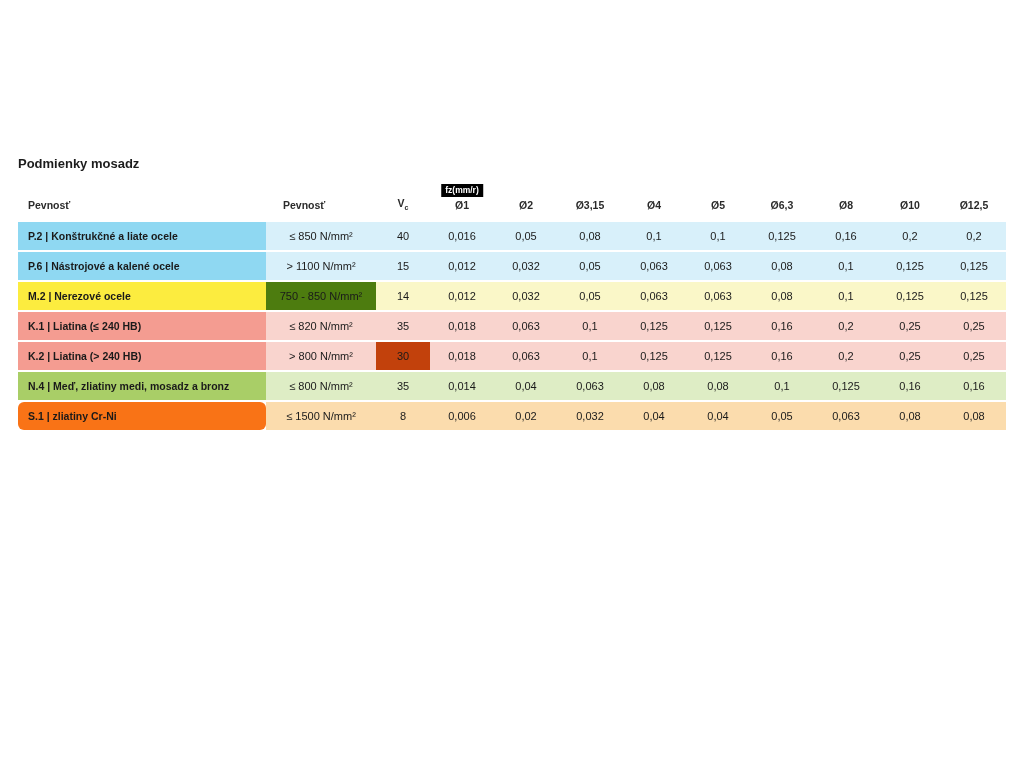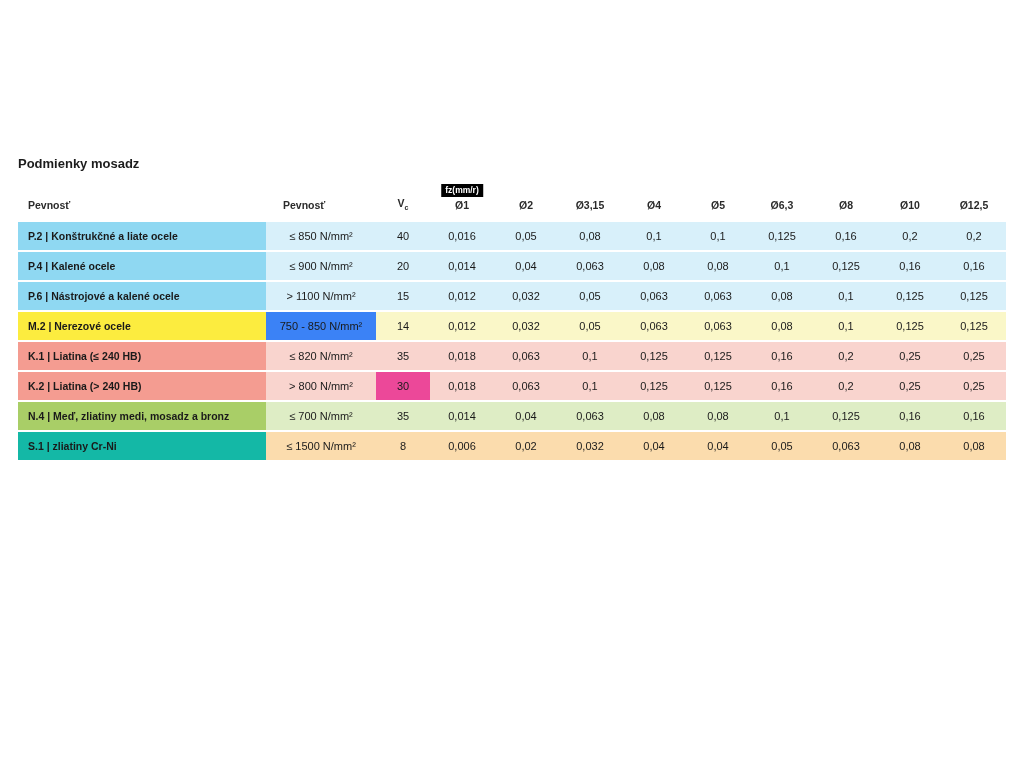--- a/index.html
+++ b/index.html
@@ -107,50 +107,36 @@
             <td style="background: rgb(216, 240, 250);">0,05</td>
             <td style="background: rgb(216, 240, 250);">0,08</td>
             <td style="background: rgb(216, 240, 250);">0,1</td>
             <td style="background: rgb(216, 240, 250);">0,1</td>
             <td style="background: rgb(216, 240, 250);">0,125</td>
             <td style="background: rgb(216, 240, 250);">0,16</td>
             <td style="background: rgb(216, 240, 250);">0,2</td>
             <td style="background: rgb(216, 240, 250);">0,2</td>
           </tr>
           <tr>
-            <td class="cell-material" style="background: rgb(143, 216, 242);">P.4 | Kalené ocele</td>
-            <td style="background: rgb(216, 240, 250);">≤ 900 N/mm²</td>
-            <td style="background: rgb(216, 240, 250);">20</td>
-            <td style="background: rgb(216, 240, 250);">0,014</td>
-            <td style="background: rgb(216, 240, 250);">0,04</td>
-            <td style="background: rgb(216, 240, 250);">0,063</td>
-            <td style="background: rgb(216, 240, 250);">0,08</td>
-            <td style="background: rgb(216, 240, 250);">0,08</td>
-            <td style="background: rgb(216, 240, 250);">0,1</td>
-            <td style="background: rgb(216, 240, 250);">0,125</td>
-            <td style="background: rgb(216, 240, 250);">0,16</td>
-            <td style="background: rgb(216, 240, 250);">0,16</td>
-          </tr>
-          <tr>
             <td class="cell-material" style="background: rgb(143, 216, 242);">P.6 | Nástrojové a kalené ocele</td>
             <td style="background: rgb(216, 240, 250);">&gt; 1100 N/mm²</td>
             <td style="background: rgb(216, 240, 250);">15</td>
             <td style="background: rgb(216, 240, 250);">0,012</td>
             <td style="background: rgb(216, 240, 250);">0,032</td>
             <td style="background: rgb(216, 240, 250);">0,05</td>
             <td style="background: rgb(216, 240, 250);">0,063</td>
             <td style="background: rgb(216, 240, 250);">0,063</td>
             <td style="background: rgb(216, 240, 250);">0,08</td>
             <td style="background: rgb(216, 240, 250);">0,1</td>
             <td style="background: rgb(216, 240, 250);">0,125</td>
             <td style="background: rgb(216, 240, 250);">0,125</td>
           </tr>
           <tr>
             <td class="cell-material" style="background: rgb(252, 236, 63);">M.2 | Nerezové ocele</td>
-            <td style="background: #3b82f6;">750 - 850 N/mm²</td>
+            <td style="background: #4d7c0f;">750 - 850 N/mm²</td>
             <td style="background: rgb(250, 247, 200);">14</td>
             <td style="background: rgb(250, 247, 200);">0,012</td>
             <td style="background: rgb(250, 247, 200);">0,032</td>
             <td style="background: rgb(250, 247, 200);">0,05</td>
             <td style="background: rgb(250, 247, 200);">0,063</td>
             <td style="background: rgb(250, 247, 200);">0,063</td>
             <td style="background: rgb(250, 247, 200);">0,08</td>
             <td style="background: rgb(250, 247, 200);">0,1</td>
             <td style="background: rgb(250, 247, 200);">0,125</td>
             <td style="background: rgb(250, 247, 200);">0,125</td>
@@ -165,47 +151,47 @@
             <td style="background: rgb(249, 212, 206);">0,125</td>
             <td style="background: rgb(249, 212, 206);">0,125</td>
             <td style="background: rgb(249, 212, 206);">0,16</td>
             <td style="background: rgb(249, 212, 206);">0,2</td>
             <td style="background: rgb(249, 212, 206);">0,25</td>
             <td style="background: rgb(249, 212, 206);">0,25</td>
           </tr>
           <tr>
             <td class="cell-material" style="background: rgb(244, 156, 145);">K.2 | Liatina (&gt; 240 HB)</td>
             <td style="background: rgb(249, 212, 206);">&gt; 800 N/mm²</td>
-            <td style="background: #ec4899;">30</td>
+            <td style="background: #c2410c;">30</td>
             <td style="background: rgb(249, 212, 206);">0,018</td>
             <td style="background: rgb(249, 212, 206);">0,063</td>
             <td style="background: rgb(249, 212, 206);">0,1</td>
             <td style="background: rgb(249, 212, 206);">0,125</td>
             <td style="background: rgb(249, 212, 206);">0,125</td>
             <td style="background: rgb(249, 212, 206);">0,16</td>
             <td style="background: rgb(249, 212, 206);">0,2</td>
             <td style="background: rgb(249, 212, 206);">0,25</td>
             <td style="background: rgb(249, 212, 206);">0,25</td>
           </tr>
           <tr>
             <td class="cell-material" style="background: rgb(169, 206, 103);">N.4 | Meď, zliatiny medi, mosadz a bronz</td>
-            <td style="background: rgb(222, 237, 197);">≤ 700 N/mm²</td>
+            <td style="background: rgb(222, 237, 197);">≤ 800 N/mm²</td>
             <td style="background: rgb(222, 237, 197);">35</td>
             <td style="background: rgb(222, 237, 197);">0,014</td>
             <td style="background: rgb(222, 237, 197);">0,04</td>
             <td style="background: rgb(222, 237, 197);">0,063</td>
             <td style="background: rgb(222, 237, 197);">0,08</td>
             <td style="background: rgb(222, 237, 197);">0,08</td>
             <td style="background: rgb(222, 237, 197);">0,1</td>
             <td style="background: rgb(222, 237, 197);">0,125</td>
             <td style="background: rgb(222, 237, 197);">0,16</td>
             <td style="background: rgb(222, 237, 197);">0,16</td>
           </tr>
           <tr>
-            <td class="cell-material" style="background: #14b8a6;">S.1 | zliatiny Cr-Ni</td>
+            <td class="cell-material" style="background: #f97316; border-radius: 6px;">S.1 | zliatiny Cr-Ni</td>
             <td style="background: rgb(251, 220, 173);">≤ 1500 N/mm²</td>
             <td style="background: rgb(251, 220, 173);">8</td>
             <td style="background: rgb(251, 220, 173);">0,006</td>
             <td style="background: rgb(251, 220, 173);">0,02</td>
             <td style="background: rgb(251, 220, 173);">0,032</td>
             <td style="background: rgb(251, 220, 173);">0,04</td>
             <td style="background: rgb(251, 220, 173);">0,04</td>
             <td style="background: rgb(251, 220, 173);">0,05</td>
             <td style="background: rgb(251, 220, 173);">0,063</td>
             <td style="background: rgb(251, 220, 173);">0,08</td>

